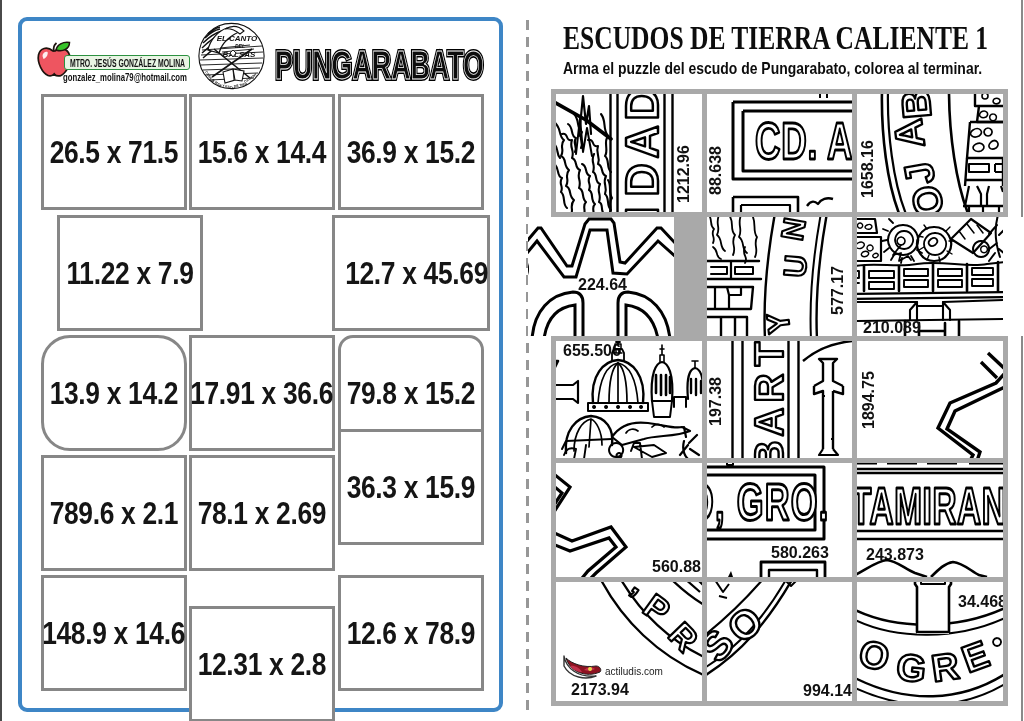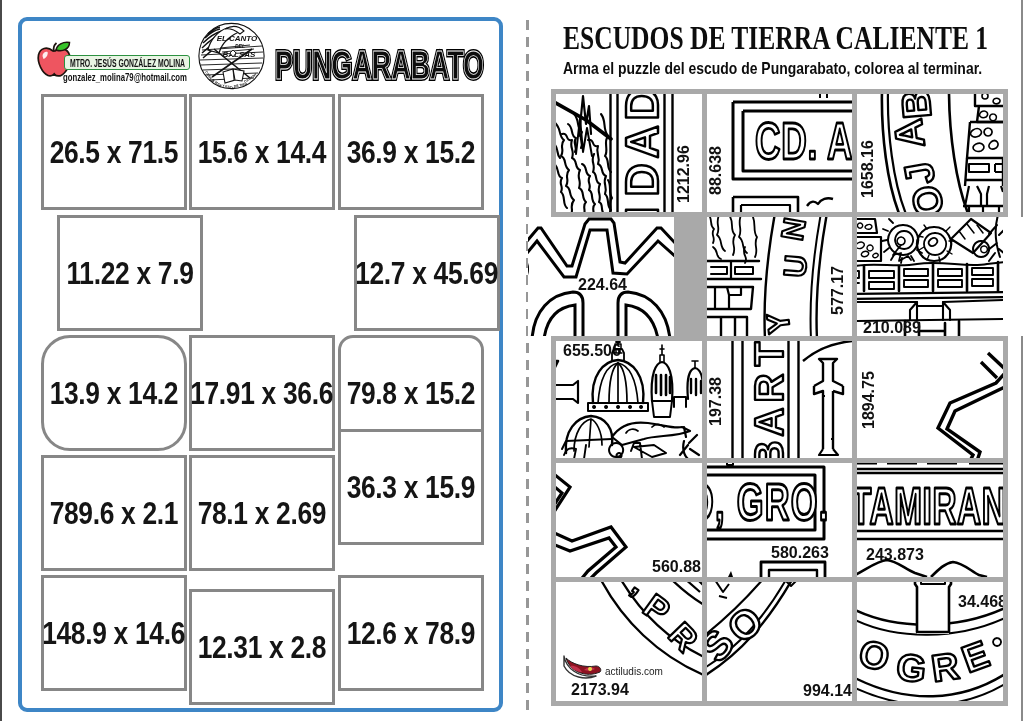--- a/index.html
+++ b/index.html
@@ -83,21 +83,21 @@
 
   <div class="cell" style="left:338px;top:94px;width:140px;height:110px;">
       <span>36.9 x 15.2</span>
     </div>
 
   <div class="cell" style="left:41px;top:215px;width:140px;height:110px;margin-left:16px;">
       <span>11.22 x 7.9</span>
     </div>
 
 
-  <div class="cell" style="left:354px;top:215px;width:140px;height:110px;">
+  <div class="cell" style="left:332px;top:215px;width:140px;height:110px;padding-left:12px;">
       <span>12.7 x 45.69</span>
     </div>
 
   <div class="cell" style="left:41px;top:335px;width:140px;height:110px;border-radius:29px;">
       <span>13.9 x 14.2</span>
     </div>
 
   <div class="cell" style="left:189px;top:335px;width:140px;height:110px;">
       <span>17.91 x 36.6</span>
     </div>
@@ -115,21 +115,21 @@
     </div>
 
   <div class="cell" style="left:338px;top:429px;width:140px;height:110px;">
       <span>36.3 x 15.9</span>
     </div>
 
   <div class="cell" style="left:41px;top:575px;width:140px;height:110px;">
       <span>148.9 x 14.6</span>
     </div>
 
-  <div class="cell" style="left:189px;top:589px;width:140px;height:110px;">
+  <div class="cell" style="left:189px;top:606px;width:140px;height:110px;">
       <span>12.31 x 2.8</span>
     </div>
 
   <div class="cell" style="left:338px;top:575px;width:140px;height:110px;">
       <span>12.6 x 78.9</span>
     </div>
 
   <div class="abs" style="left:526px;top:20px;width:3px;height:692px;background:repeating-linear-gradient(to bottom,#979797 0 10px,transparent 10px 17px);"></div>
 
   <div class="abs" style="left:563px;top:19px;font-family:'Liberation Serif',serif;font-weight:bold;font-size:33.5px;color:#0d0d0d;white-space:nowrap;transform:scaleX(0.762);transform-origin:0 0;letter-spacing:0px;">ESCUDOS DE TIERRA CALIENTE 1</div>

